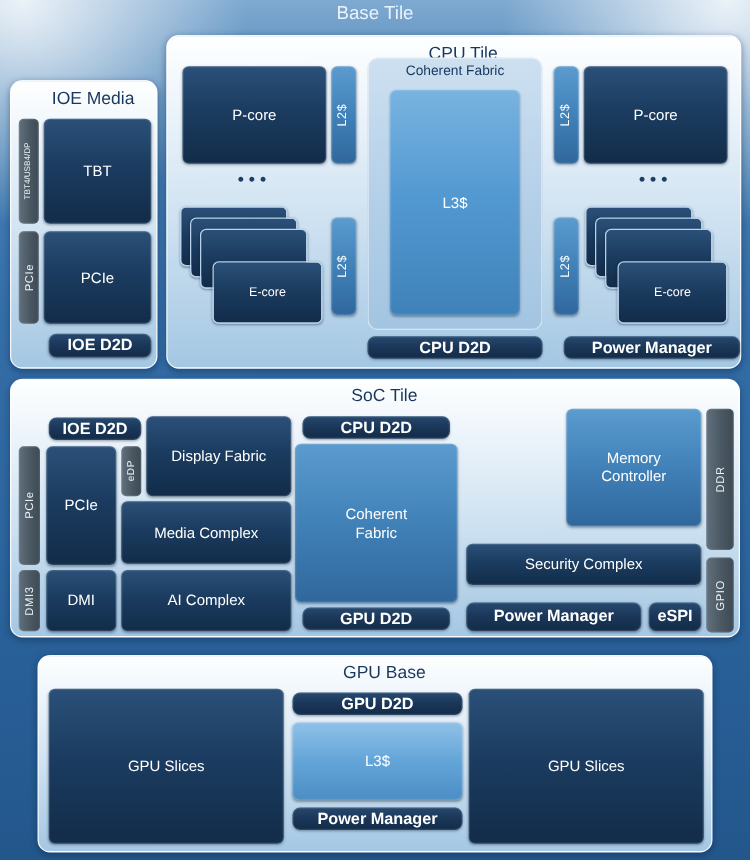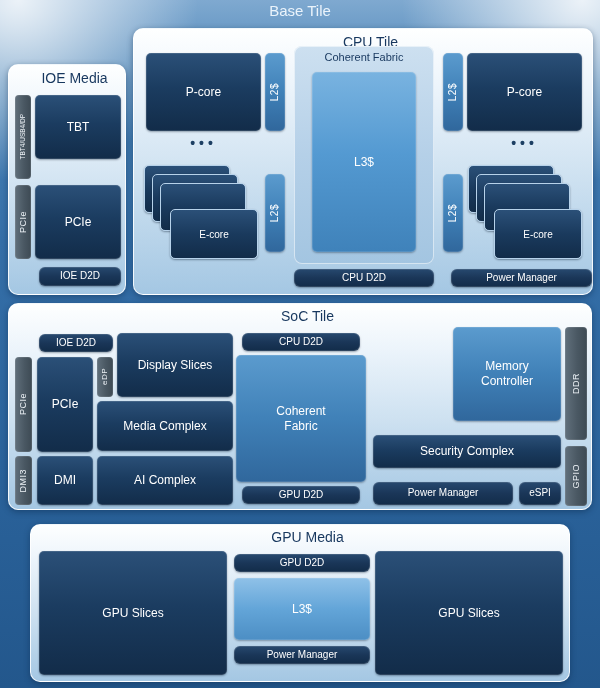--- a/index.html
+++ b/index.html
@@ -27,22 +27,22 @@
   .l3cpu{ background:linear-gradient(180deg,#79b3e0 0%,#549ad2 45%,#3f82ba 100%); }
   .l3gpu{ background:linear-gradient(180deg,#8fc1e8 0%,#63a5d8 50%,#4c8ec4 100%); }
   .l2{ font-size:10px; padding:0; }
   .phy{ position:absolute; display:flex; align-items:center; justify-content:center;
     border-radius:4px; color:#eef3f7; font-size:9px;
     background:linear-gradient(90deg,#61707c 0%,#4a5863 55%,#3d4a54 100%);
     box-shadow:inset 0 0 0 1px rgba(255,255,255,.10); }
   .vtext{ writing-mode:vertical-rl; transform:rotate(180deg); line-height:1;
     letter-spacing:.5px; white-space:nowrap; }
   .tiny{ font-size:6.5px; letter-spacing:0; }
-  .d2d{ font-size:10px; border-radius:6px; padding:0 4px;
-    background:linear-gradient(180deg,#27496f 0%,#1a3658 50%,#122c49 100%); }
+  .d2d{ font-size:13px; border-radius:6px; padding:0 4px;
+    background:linear-gradient(180deg,#27496f 0%,#1a3658 50%,#122c49 100%);font-weight:bold; }
   .panel{ position:absolute; border-radius:8px;
     background:linear-gradient(180deg,#cde0f0 0%,#b5d0e8 50%,#a3c5e1 100%);
     box-shadow:inset 0 0 0 1px rgba(255,255,255,.55); }
   .panel-title{ position:absolute; top:5px; left:0; right:0; text-align:center;
     font-size:11px; color:#17375e; }
   .dots{ position:absolute; text-align:center; color:#1d3f63; font-size:14px;
     font-weight:bold; letter-spacing:4px; }
   .stack{ position:absolute; }
   .stack .card{ position:absolute; width:86px; height:48px; border-radius:5px;
     background:linear-gradient(180deg,#2b5078 0%,#1a3a5d 50%,#122c49 100%);
@@ -59,21 +59,21 @@
 <body>
 
 <div id="canvas">
   <div class="base-title">Base Tile</div>
 
   <div class="tile" style="left:8px;top:64px;width:118px;height:231px">
     <div class="tile-title" style="top:5px">IOE Media</div>
     <div class="phy" style="left:6px;top:30px;width:16px;height:84px">
       <span class="vtext tiny">TBT4/USB4/DP</span>
     </div>
-    <div class="blk" style="left:26px;top:30px;width:86px;height:64px">TBT</div>
+    <div class="blk" style="left:26px;top:30px;width:86px;height:84px">TBT</div>
     <div class="phy" style="left:6px;top:120px;width:16px;height:74px">
       <span class="vtext">PCIe</span>
     </div>
     <div class="blk" style="left:26px;top:120px;width:86px;height:74px">PCIe</div>
     <div class="blk d2d" style="left:30px;top:202px;width:82px;height:19px">IOE D2D</div>
   </div>
 
   <div class="tile" style="left:133px;top:28px;width:460px;height:267px">
     <div class="tile-title" style="top:5px">CPU Tile</div>
 
@@ -124,41 +124,41 @@
       <span class="vtext">PCIe</span>
     </div>
     <div class="phy" style="left:6px;top:152px;width:17px;height:49px">
       <span class="vtext">DMI3</span>
     </div>
     <div class="blk" style="left:28px;top:53px;width:56px;height:95px">PCIe</div>
     <div class="blk" style="left:28px;top:152px;width:56px;height:49px">DMI</div>
     <div class="phy" style="left:88px;top:53px;width:16px;height:40px">
       <span class="vtext" style="font-size:8px">eDP</span>
     </div>
-    <div class="blk" style="left:108px;top:29px;width:116px;height:64px">Display Slices</div>
+    <div class="blk" style="left:108px;top:29px;width:116px;height:64px">Display Fabric</div>
     <div class="blk" style="left:88px;top:97px;width:136px;height:50px">Media Complex</div>
     <div class="blk" style="left:88px;top:152px;width:136px;height:49px">AI Complex</div>
 
     <div class="blk d2d" style="left:233px;top:29px;width:118px;height:18px">CPU D2D</div>
     <div class="blk mid wrap" style="left:227px;top:51px;width:130px;height:127px">Coherent Fabric</div>
     <div class="blk d2d" style="left:233px;top:182px;width:118px;height:18px">GPU D2D</div>
 
     <div class="blk mid pad14" style="left:444px;top:23px;width:108px;height:94px">Memory Controller</div>
     <div class="phy" style="left:556px;top:23px;width:22px;height:113px">
       <span class="vtext">DDR</span>
     </div>
     <div class="blk" style="left:364px;top:131px;width:188px;height:33px">Security Complex</div>
     <div class="phy" style="left:556px;top:142px;width:22px;height:60px">
       <span class="vtext">GPIO</span>
     </div>
     <div class="blk d2d" style="left:364px;top:178px;width:140px;height:23px">Power Manager</div>
     <div class="blk d2d" style="left:510px;top:178px;width:42px;height:23px">eSPI</div>
   </div>
 
   <div class="tile" style="left:30px;top:524px;width:540px;height:158px">
-    <div class="tile-title" style="top:4px">GPU Media</div>
+    <div class="tile-title" style="top:4px">GPU Base</div>
     <div class="blk" style="left:8px;top:26px;width:188px;height:124px">GPU Slices</div>
     <div class="blk d2d" style="left:203px;top:29px;width:136px;height:18px">GPU D2D</div>
     <div class="blk l3gpu" style="left:203px;top:53px;width:136px;height:62px">L3$</div>
     <div class="blk d2d" style="left:203px;top:121px;width:136px;height:18px">Power Manager</div>
     <div class="blk" style="left:344px;top:26px;width:188px;height:124px">GPU Slices</div>
   </div>
 </div>
 
 </body></html>

